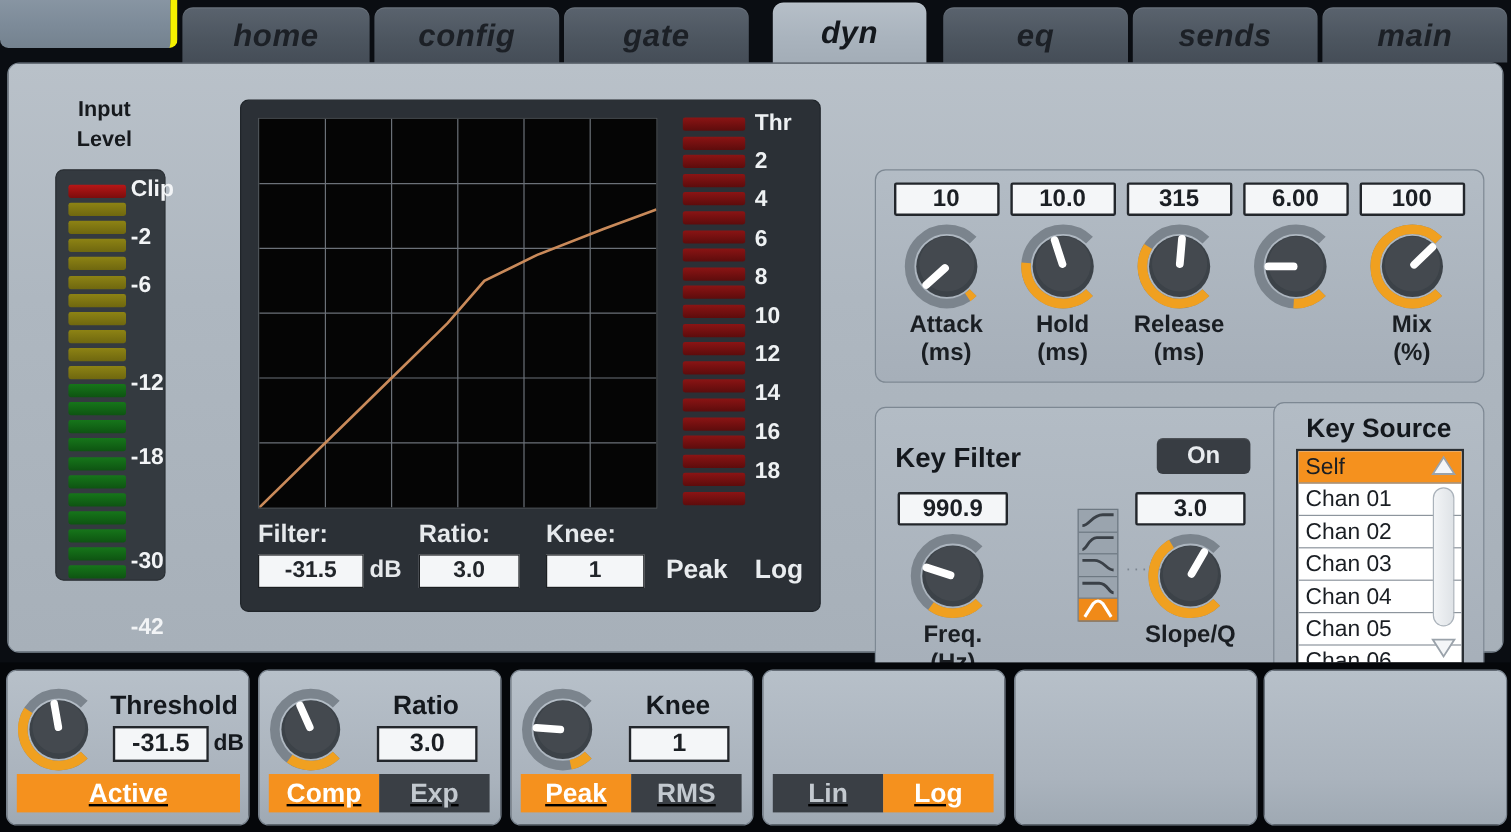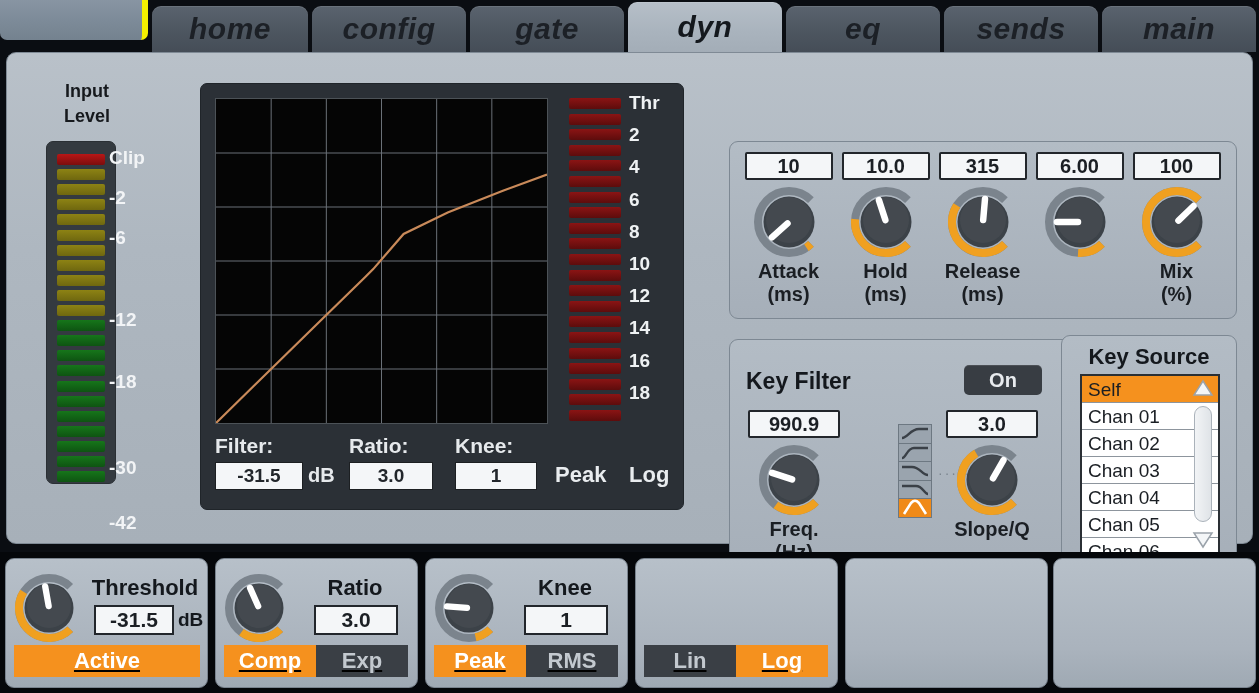--- a/index.html
+++ b/index.html
@@ -18,21 +18,21 @@
     position: absolute; left: 0; top: -10px; width: 148px; height: 50px;
     background: linear-gradient(180deg,#8d9aa7 0%, #7d8b99 60%, #74828f 100%);
     border-radius: 0 0 7px 7px;
     border-right: 6px solid #f5f000;
   }
   .tab {
     position: absolute; top: 6px; height: 46px;
     background: linear-gradient(180deg,#5a636e 0%, #4d5660 55%, #454d57 100%);
     border-radius: 9px 9px 0 0;
     display: flex; align-items: center; justify-content: center;
-    font-style: italic; font-weight: bold; font-size: 30px;
+    font-style: italic; font-weight: bold; font-size: 26px;
     color: #1c2026; letter-spacing: .5px;
     box-shadow: inset 0 1px 0 rgba(255,255,255,.10);
   }
   .tab.active {
     top: 2px; height: 50px;
     background: linear-gradient(180deg,#b6bfc8 0%, #a9b3bd 60%, #a3adb7 100%);
     color: #14181d;
     z-index: 5;
   }
 
@@ -41,21 +41,21 @@
     position: absolute; left: 6px; top: 52px; width: 1247px; height: 492px;
     background: linear-gradient(180deg,#b9c1c9 0%, #aeb7c0 40%, #a7b0b9 100%);
     border-radius: 10px;
     border: 1px solid #7f8a95;
   }
 
   
   .inlevel { position: absolute; left: 30px; top: 26px; width: 125px; }
   .inlevel-title { text-align: center; font-size: 18px; font-weight: bold; color: #16191d; line-height: 25px; width: 100px; }
   .meter-box {
-    position: absolute; left: 9px; top: 62px; width: 70px; height: 343px;
+    position: absolute; left: 9px; top: 62px; width: 92px; height: 343px;
     background: #343a40; border-radius: 7px; border: 1px solid #2a2f34;
   }
   .seg { position: absolute; left: 10px; width: 48px; height: 11px; border-radius: 2px; }
   .meter-lab { position: absolute; left: 62px; font-size: 19px; font-weight: bold; color: #f2f4f6; }
 
   
   .graph-mod {
     position: absolute; left: 193px; top: 30px; width: 484px; height: 427px;
     background: #2b3036; border-radius: 7px; border: 1px solid #20252a;
   }
@@ -177,21 +177,21 @@
     <div id="tabs-host">
         <div class="tab" style="left: 152px; width: 156px;">
           <span>home</span>
         </div>
         <div class="tab" style="left: 312px; width: 154px;">
           <span>config</span>
         </div>
         <div class="tab" style="left: 470px; width: 154px;">
           <span>gate</span>
         </div>
-        <div class="tab active" style="left: 628px; width: 154px;">
+        <div class="tab active" style="left: 644px; width: 128px;">
           <span>dyn</span>
         </div>
         <div class="tab" style="left: 786px; width: 154px;">
           <span>eq</span>
         </div>
         <div class="tab" style="left: 944px; width: 154px;">
           <span>sends</span>
         </div>
         <div class="tab" style="left: 1102px; width: 154px;">
           <span>main</span>

